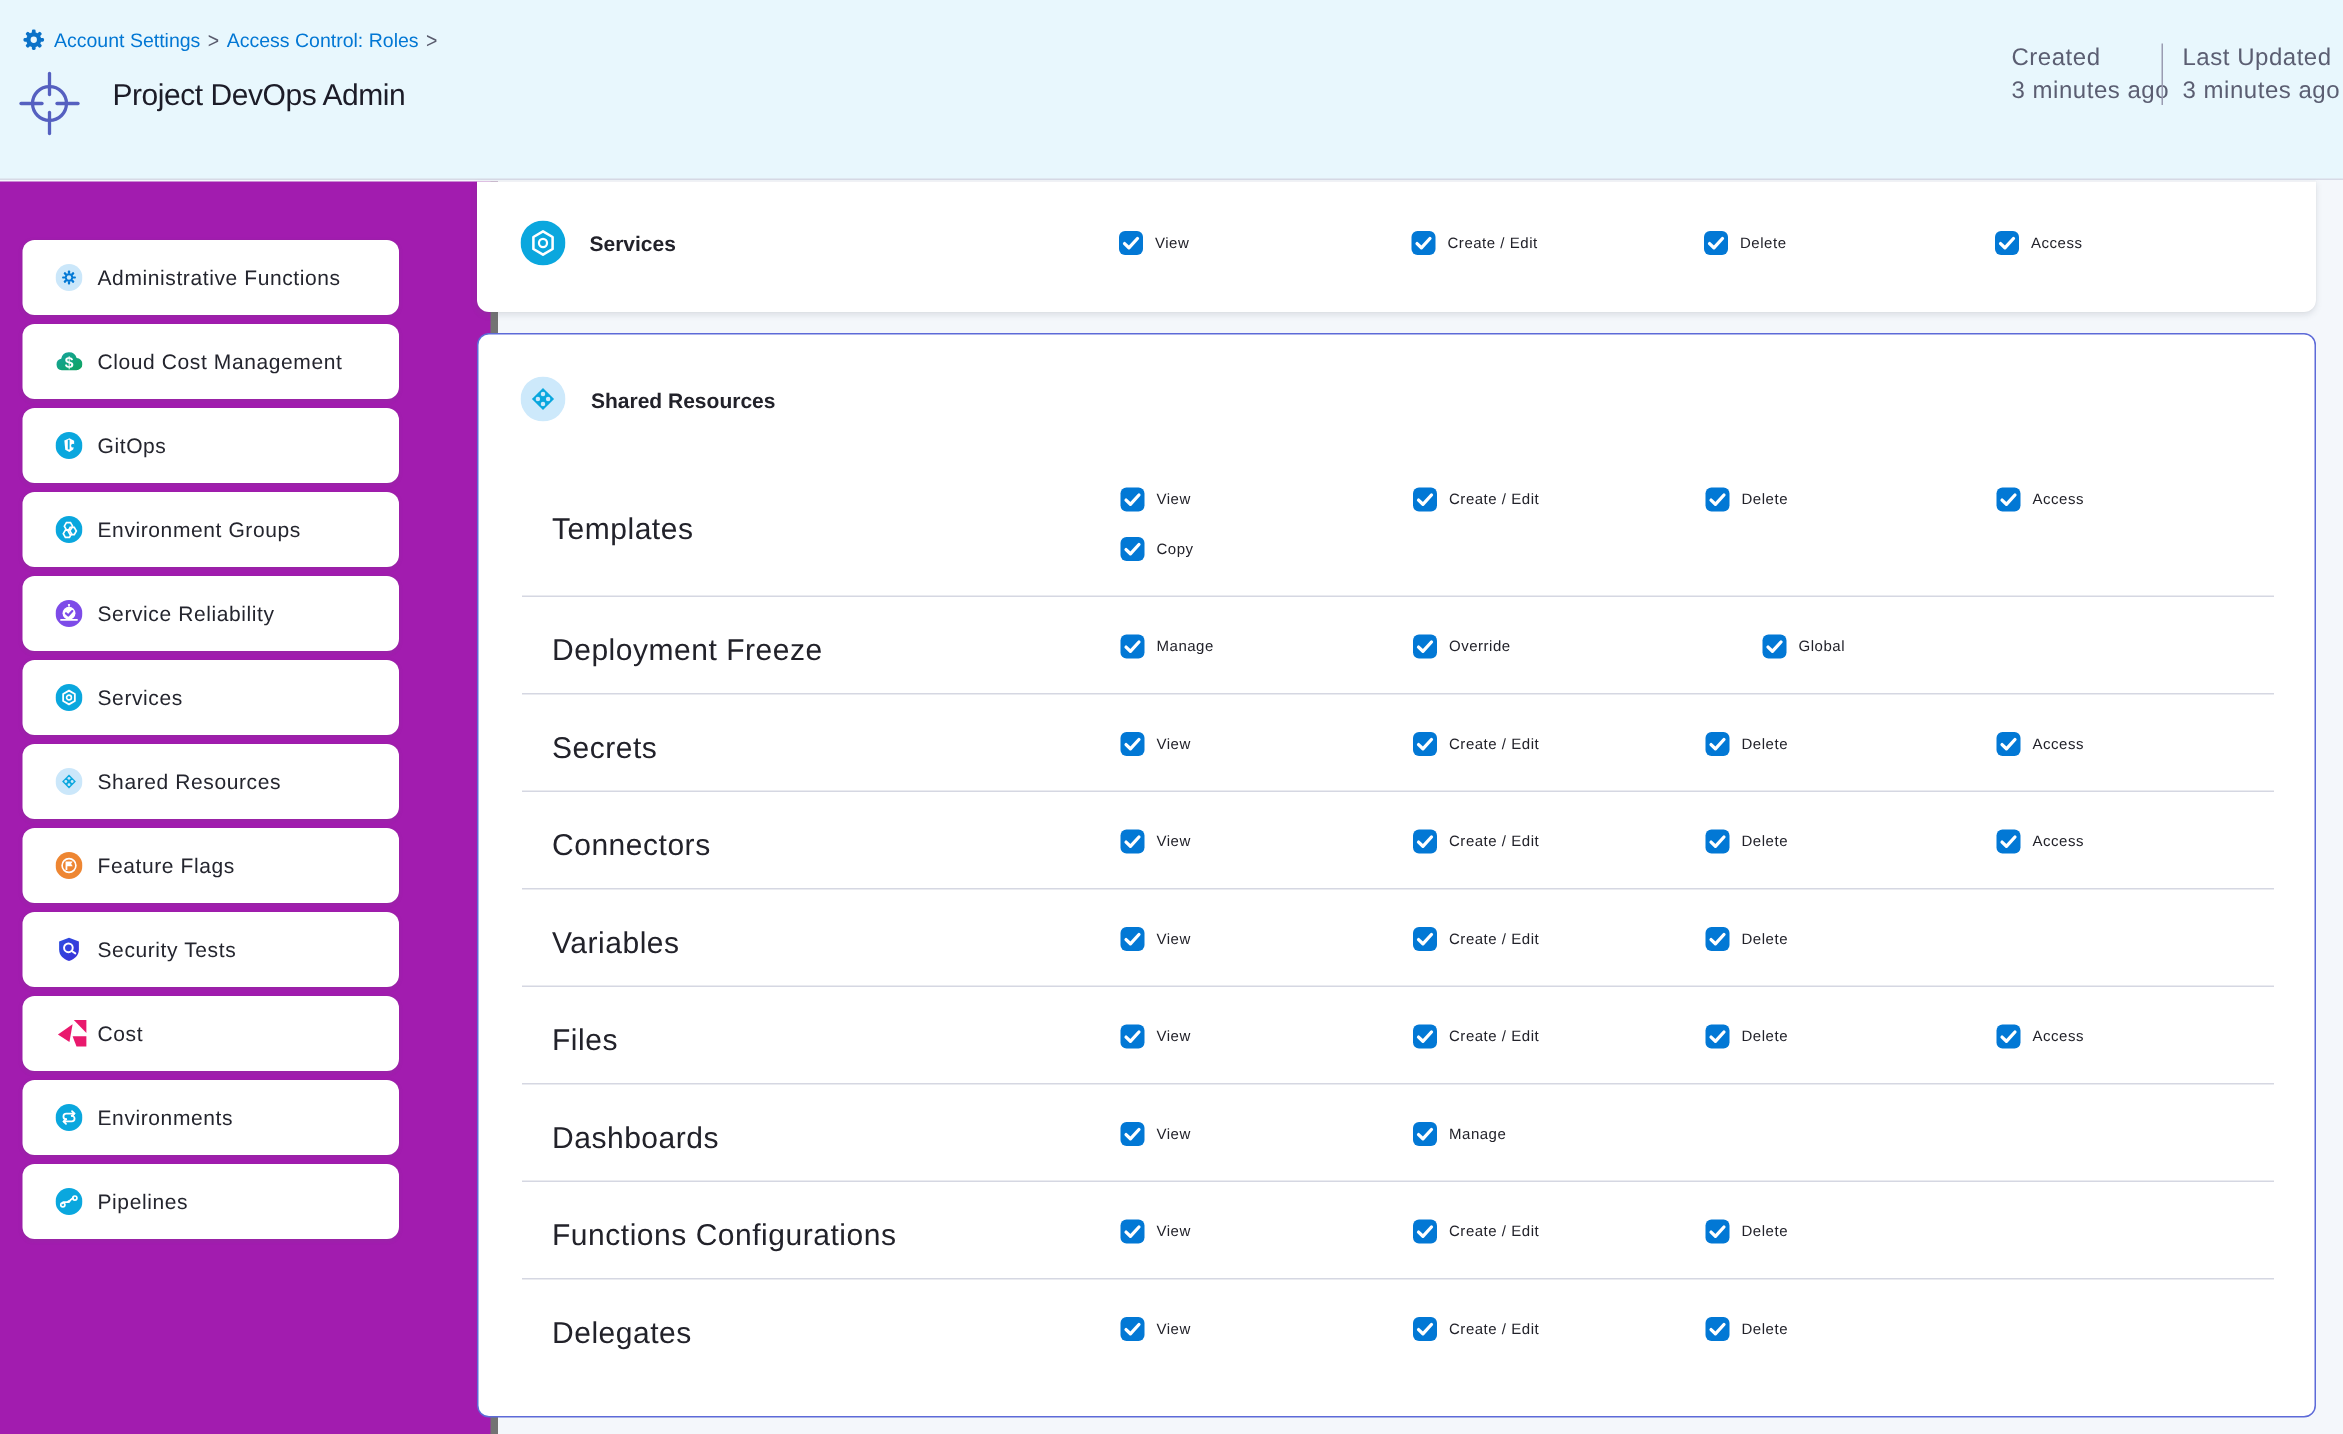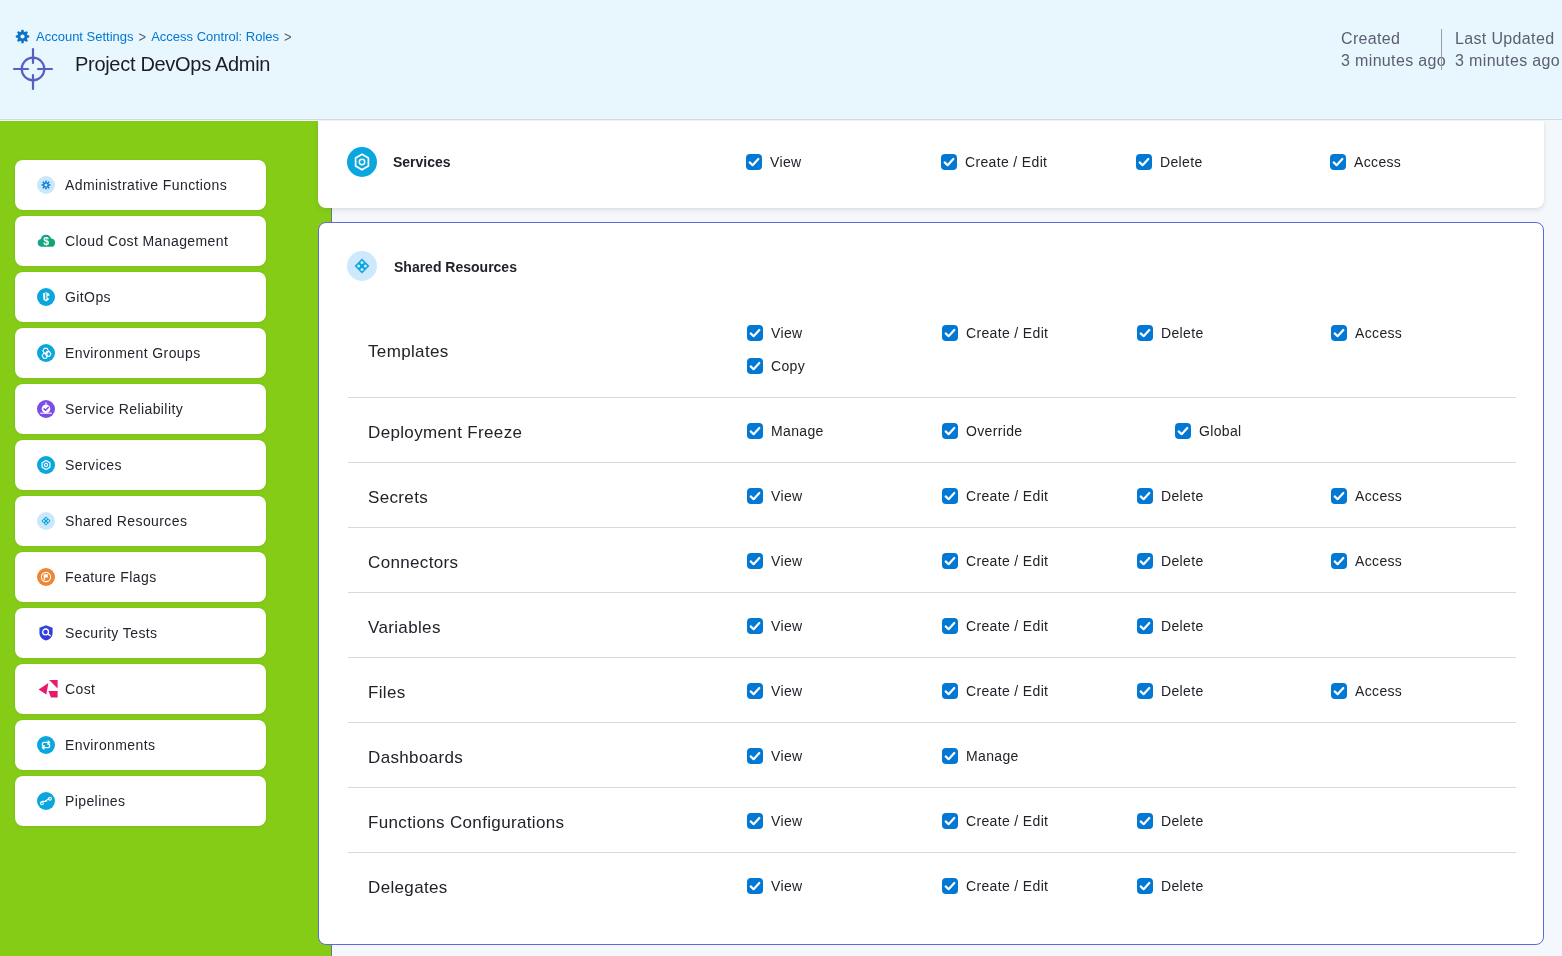--- a/index.html
+++ b/index.html
@@ -1,42 +1,42 @@
 <!DOCTYPE html>
 <html><head>
 <meta charset="utf-8">
 <style>
 *{margin:0;padding:0;box-sizing:border-box}
 html,body{width:1562px;height:956px;font-family:"Liberation Sans",sans-serif;background:#f4f7fb;overflow:hidden;position:relative}
 .abs{position:absolute}
 
 .header{position:absolute;left:0;top:0;width:1562px;height:120px;background:#e8f7fd;border-bottom:1px solid #d7dae6}
-.crumbs{position:absolute;left:15px;top:29px;display:flex;align-items:flex-end;font-size:13px;color:#0277d4}
+.crumbs{position:absolute;left:15px;top:19px;display:flex;align-items:flex-end;font-size:13px;color:#0277d4}
 .crumbs a{color:#0277d4;text-decoration:none;font-weight:500}
 .crumbs .sep{color:#5a5c6e;margin:0 5px;font-size:13px;transform:scaleY(1.15)}
 .pagetitle{position:absolute;left:75px;top:53px;font-size:20px;letter-spacing:-.3px;color:#1c1c28}
 .meta{position:absolute;top:28px;font-size:16px;color:#5b5e72;line-height:22px;letter-spacing:.35px}
 .metadiv{position:absolute;left:1441px;top:29px;width:1px;height:41px;background:#9a9cb2}
 
-.sidebar{position:absolute;left:0;top:121px;width:332px;height:835px;background:#84cc16;border-right:1px solid #737373}
+.sidebar{position:absolute;left:0;top:121px;width:332px;height:835px;background:#a21caf;border-right:5px solid #737373}
 .scard{position:absolute;left:15px;width:251px;height:50px;background:#fff;border-radius:8px;
   box-shadow:0 1px 3px rgba(96,97,112,.14),0 0 1px rgba(40,41,61,.06);
   display:flex;align-items:center;padding-left:22px}
 .scard svg{flex:0 0 18px}
 .scard span{margin-left:10px;font-size:14px;color:#24252e;font-weight:500;letter-spacing:.4px}
 
 .card{position:absolute;background:#fff;box-shadow:0 2px 4px rgba(96,97,112,.16),0 0 1px rgba(40,41,61,.08)}
 #svccard{left:318px;top:121px;width:1226px;height:87px;border-radius:0 0 8px 8px}
 #sharedcard{left:318px;top:222px;width:1226px;height:723px;border-radius:8px;border:1.5px solid #5d6ad8;box-shadow:none}
 .cardtitle{position:absolute;font-size:14px;font-weight:700;color:#22222a}
-.rowlabel{position:absolute;left:49px;font-size:17px;color:#22222a;letter-spacing:.35px}
+.rowlabel{position:absolute;left:49px;font-size:20px;color:#22222a;letter-spacing:.35px}
 .sepline{position:absolute;left:29px;width:1168px;height:1px;background:#d5d7e2}
 .cb{position:absolute;display:flex;align-items:center;height:16px}
 .cb .box{width:16px;height:16px;border-radius:4px;background:#0278d5;flex:0 0 16px}
-.cb span{margin-left:8px;font-size:14px;color:#22222a;white-space:nowrap;letter-spacing:.35px}
+.cb span{margin-left:8px;font-size:10px;color:#22222a;white-space:nowrap;letter-spacing:.35px}
 </style>
 </head>
 <body>
 
 <div class="header">
   <div class="crumbs">
     <svg width="15" height="15" viewBox="0 0 15 15" style="margin-right:6px">
       <g fill="#0b72c8">
         <rect x="6.25" y="0.7" width="2.5" height="4" rx="0.9"></rect>
         <rect x="6.25" y="10.3" width="2.5" height="4" rx="0.9"></rect>

